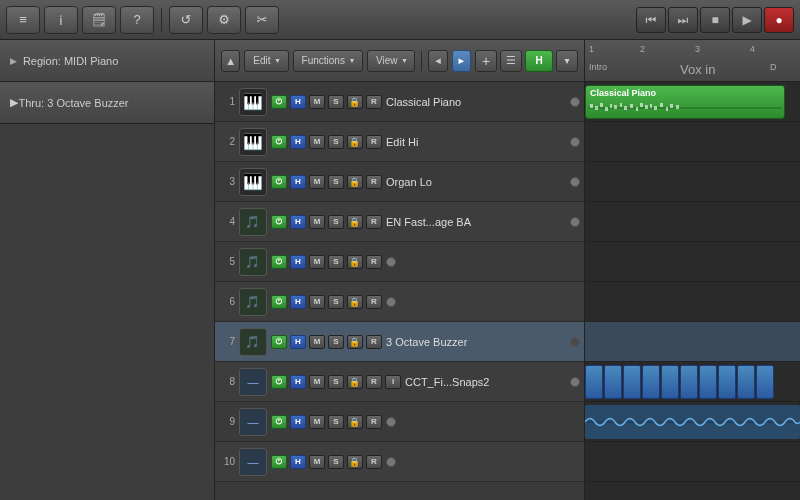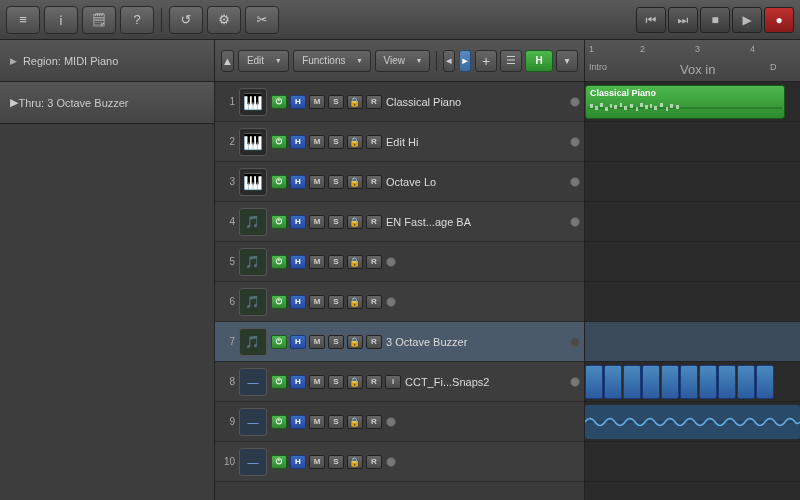--- a/index.html
+++ b/index.html
@@ -117,21 +117,21 @@
       height: 22px;
       padding: 0 8px;
       background: linear-gradient(to bottom, #666, #4a4a4a);
       border: 1px solid #2a2a2a;
       border-radius: 3px;
       color: #ccc;
       font-size: 10px;
       cursor: pointer;
       display: flex;
       align-items: center;
-      gap: 12px;
+      gap: 5px;
     }
     .track-toolbar-btn .caret { font-size: 8px; }
     .track-toolbar-add {
       width: 22px;
       height: 22px;
       background: linear-gradient(to bottom, #666, #4a4a4a);
       border: 1px solid #2a2a2a;
       border-radius: 3px;
       color: #ccc;
       font-size: 14px;
@@ -448,21 +448,21 @@
         <span class="track-num">3</span>
         <div class="track-icon organ" style="font-size:16px;">🎹</div>
         <div class="track-controls">
           <div class="ctrl-btn ctrl-power">⏻</div>
           <div class="ctrl-btn ctrl-h">H</div>
           <div class="ctrl-btn ctrl-m">M</div>
           <div class="ctrl-btn ctrl-s">S</div>
           <div class="ctrl-btn ctrl-lock">🔒</div>
           <div class="ctrl-btn ctrl-r">R</div>
         </div>
-        <span class="track-name">Octave Lo</span>
+        <span class="track-name">Organ Lo</span>
         <div class="track-dot"></div>
       </div>
 
       <div class="track-row">
         <span class="track-num">4</span>
         <div class="track-icon synth" style="font-size:12px;color:#8fc;background:#2a3a2a;">🎵</div>
         <div class="track-controls">
           <div class="ctrl-btn ctrl-power">⏻</div>
           <div class="ctrl-btn ctrl-h">H</div>
           <div class="ctrl-btn ctrl-m">M</div>

